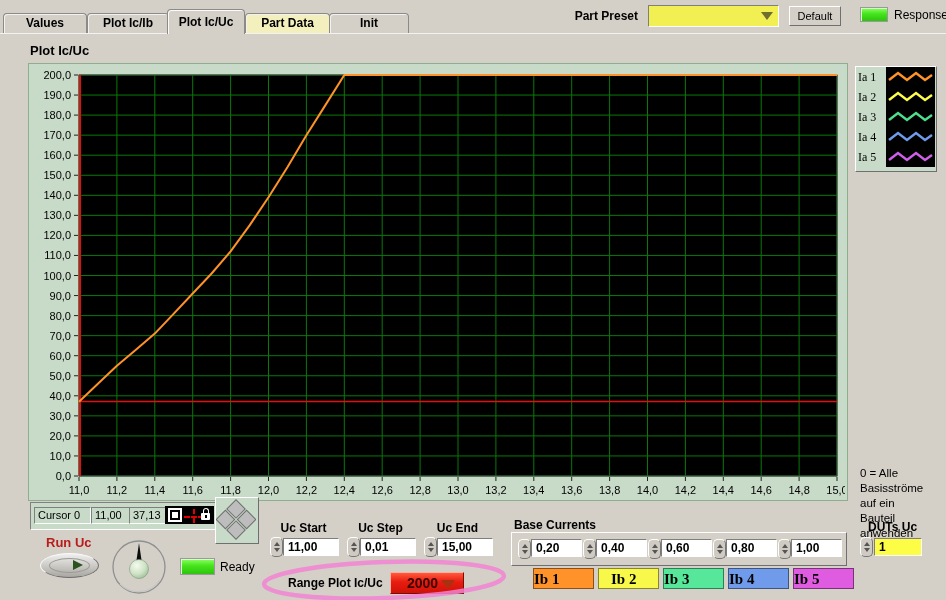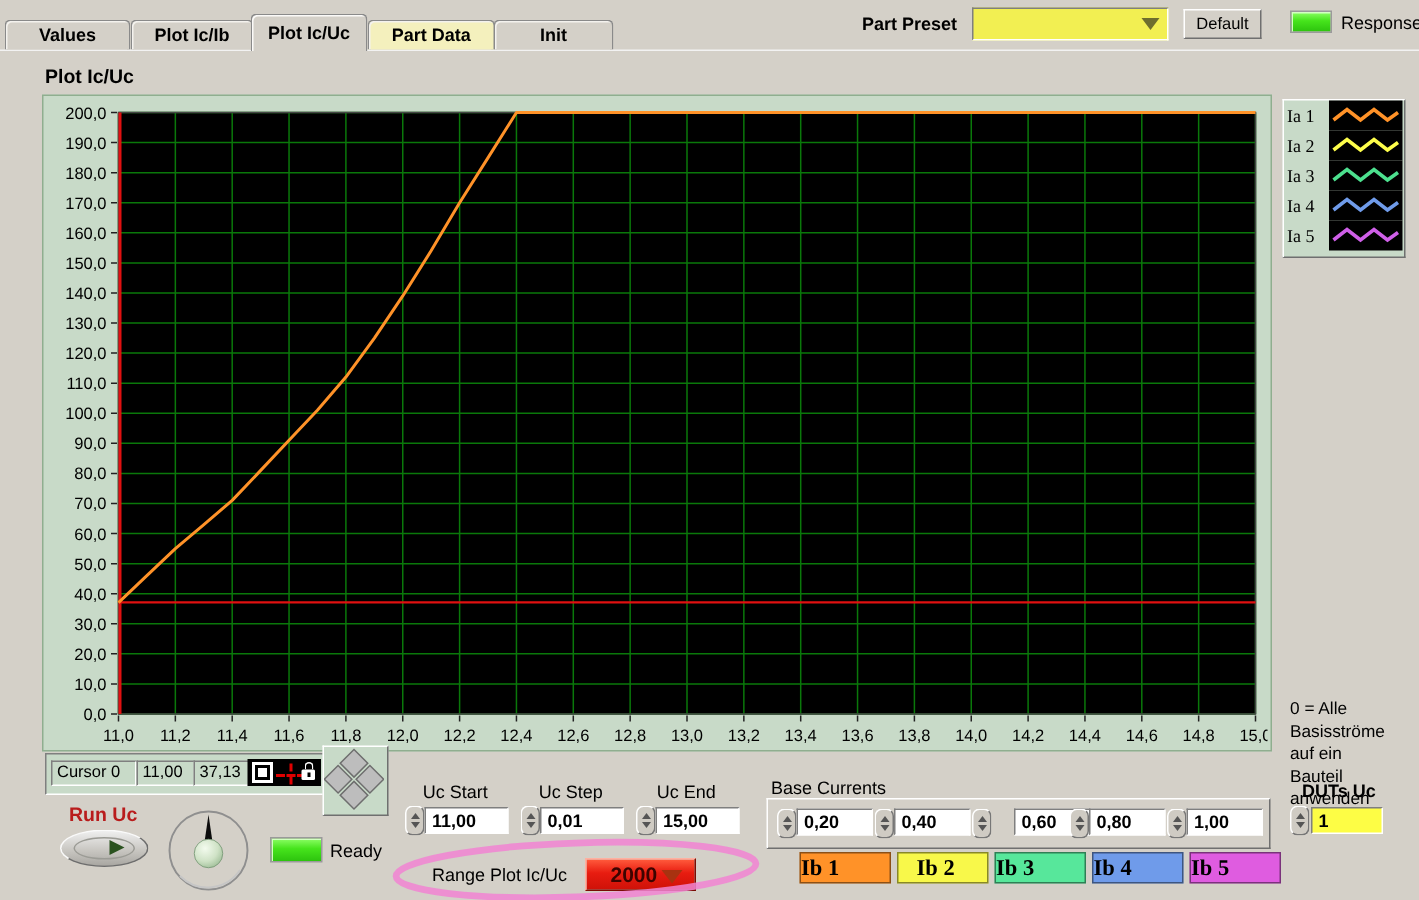--- a/index.html
+++ b/index.html
@@ -45,21 +45,21 @@
   .legend-box{left:855px;top:66px;width:80px;height:104px;background:#c8dac8;}
   .legend-row{height:20px;display:flex;align-items:center;}
   .legend-label{width:28px;text-align:left;padding-left:2px;font-family:"Liberation Serif",serif;font-size:12px;}
   .legend-sample{width:49px;height:20px;background:#000;}
   
   .field{background:#fff;font-size:12px;font-weight:bold;line-height:16px;padding-left:4px;white-space:nowrap;}
   .spinner{width:11px;background:#cfcbc3;border:1px solid;border-color:#fff #777 #777 #fff;border-radius:5px;
            display:flex;flex-direction:column;align-items:center;justify-content:center;}
   .spin-up{width:0;height:0;border-left:3px solid transparent;border-right:3px solid transparent;border-bottom:4px solid #555;margin-bottom:2px;}
   .spin-dn{width:0;height:0;border-left:3px solid transparent;border-right:3px solid transparent;border-top:4px solid #555;}
-  .ctl-label{font-weight:normal;font-size:12px;text-align:center;white-space:nowrap;}
+  .ctl-label{font-weight:bold;font-size:12px;text-align:center;white-space:nowrap;}
   
   .run-label{color:#b91c1c;font-weight:bold;font-size:13px;}
   .run-btn{left:40px;top:553px;width:57px;height:23px;border-radius:50%;
            background:linear-gradient(180deg,#efefef 0%,#c9c7c2 55%,#a9a7a2 100%);
            border:1px solid;border-color:#fafafa #6d6d6d #6d6d6d #fafafa;}
   .run-btn::before{content:"";position:absolute;left:8px;top:4px;right:8px;bottom:4px;border-radius:50%;
            border:1px solid #9b9b95;}
   .run-tri{position:absolute;left:32px;top:6px;width:0;height:0;border-top:5px solid transparent;
            border-bottom:5px solid transparent;border-left:10px solid #2a521f;}
   .ready-label{font-size:12px;}
@@ -372,21 +372,21 @@
     <div class="abs field sunken" style="left: 19px; top: 6px; width: 45px; height: 16px;">0,20</div>
     <div class="abs spinner" style="left: 71px; top: 6px; height: 18px;">
       <span class="spin-up"></span>
       <span class="spin-dn"></span>
     </div>
     <div class="abs field sunken" style="left: 84px; top: 6px; width: 45px; height: 16px;">0,40</div>
     <div class="abs spinner" style="left: 136px; top: 6px; height: 18px;">
       <span class="spin-up"></span>
       <span class="spin-dn"></span>
     </div>
-    <div class="abs field sunken" style="left: 164px; top: 6px; width: 45px; height: 16px;">0,60</div>
+    <div class="abs field sunken" style="left: 149px; top: 6px; width: 45px; height: 16px;">0,60</div>
     <div class="abs spinner" style="left: 201px; top: 6px; height: 18px;">
       <span class="spin-up"></span>
       <span class="spin-dn"></span>
     </div>
     <div class="abs field sunken" style="left: 214px; top: 6px; width: 45px; height: 16px;">0,80</div>
     <div class="abs spinner" style="left: 266px; top: 6px; height: 18px;">
       <span class="spin-up"></span>
       <span class="spin-dn"></span>
     </div>
     <div class="abs field sunken" style="left: 279px; top: 6px; width: 45px; height: 16px;">1,00</div>

